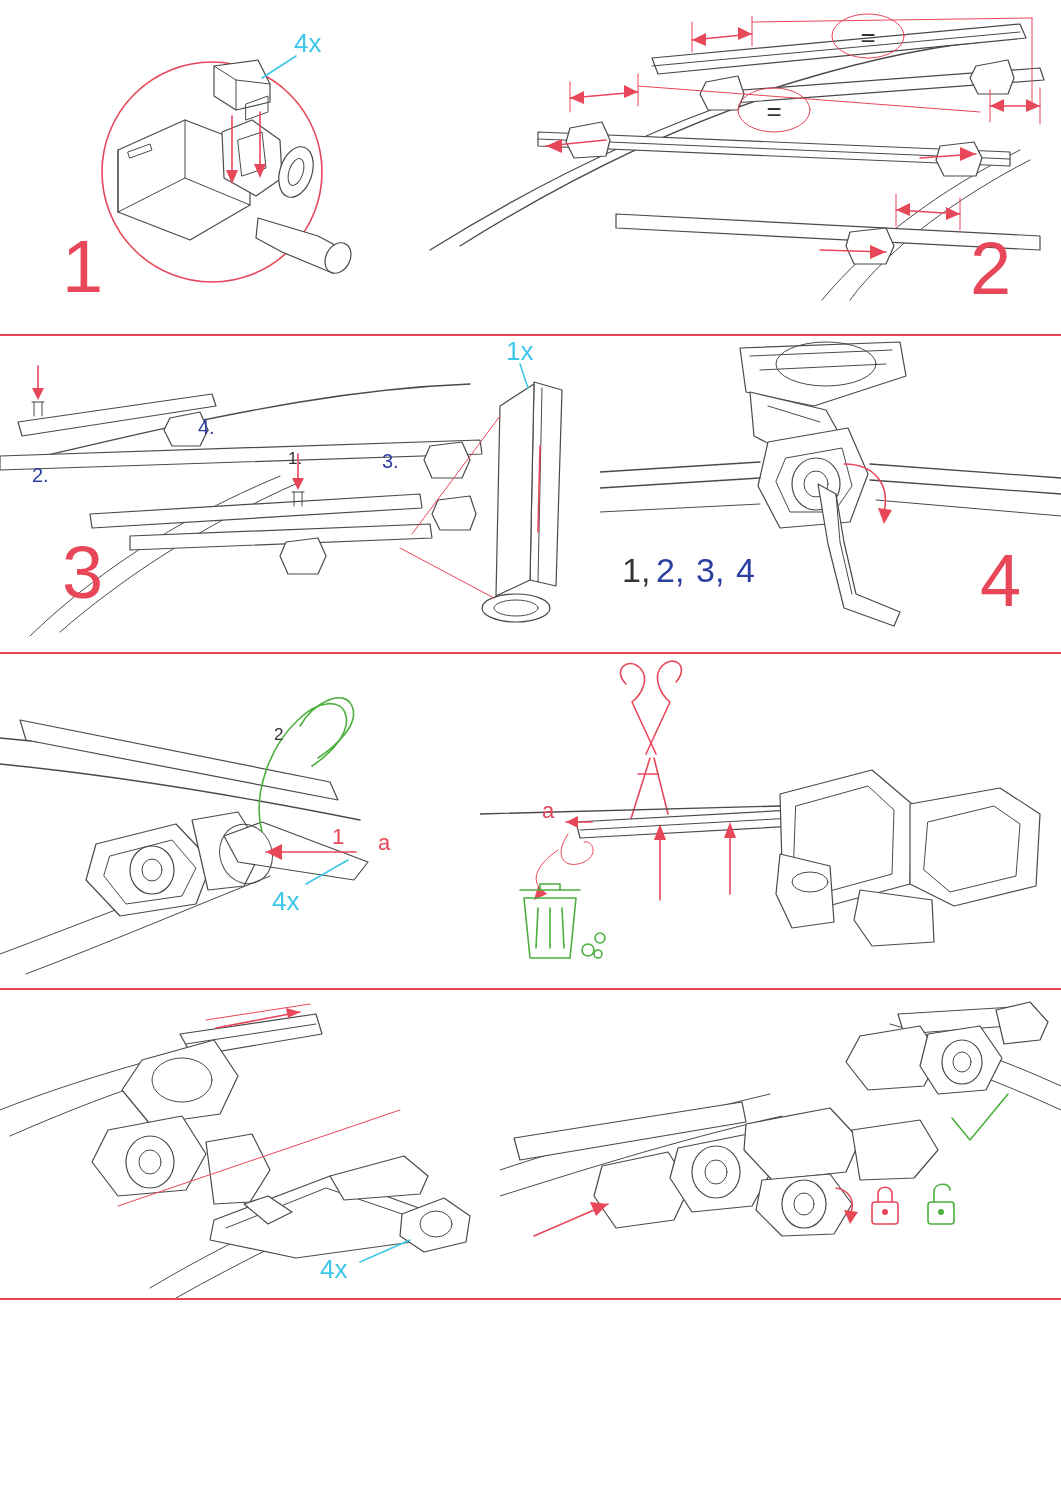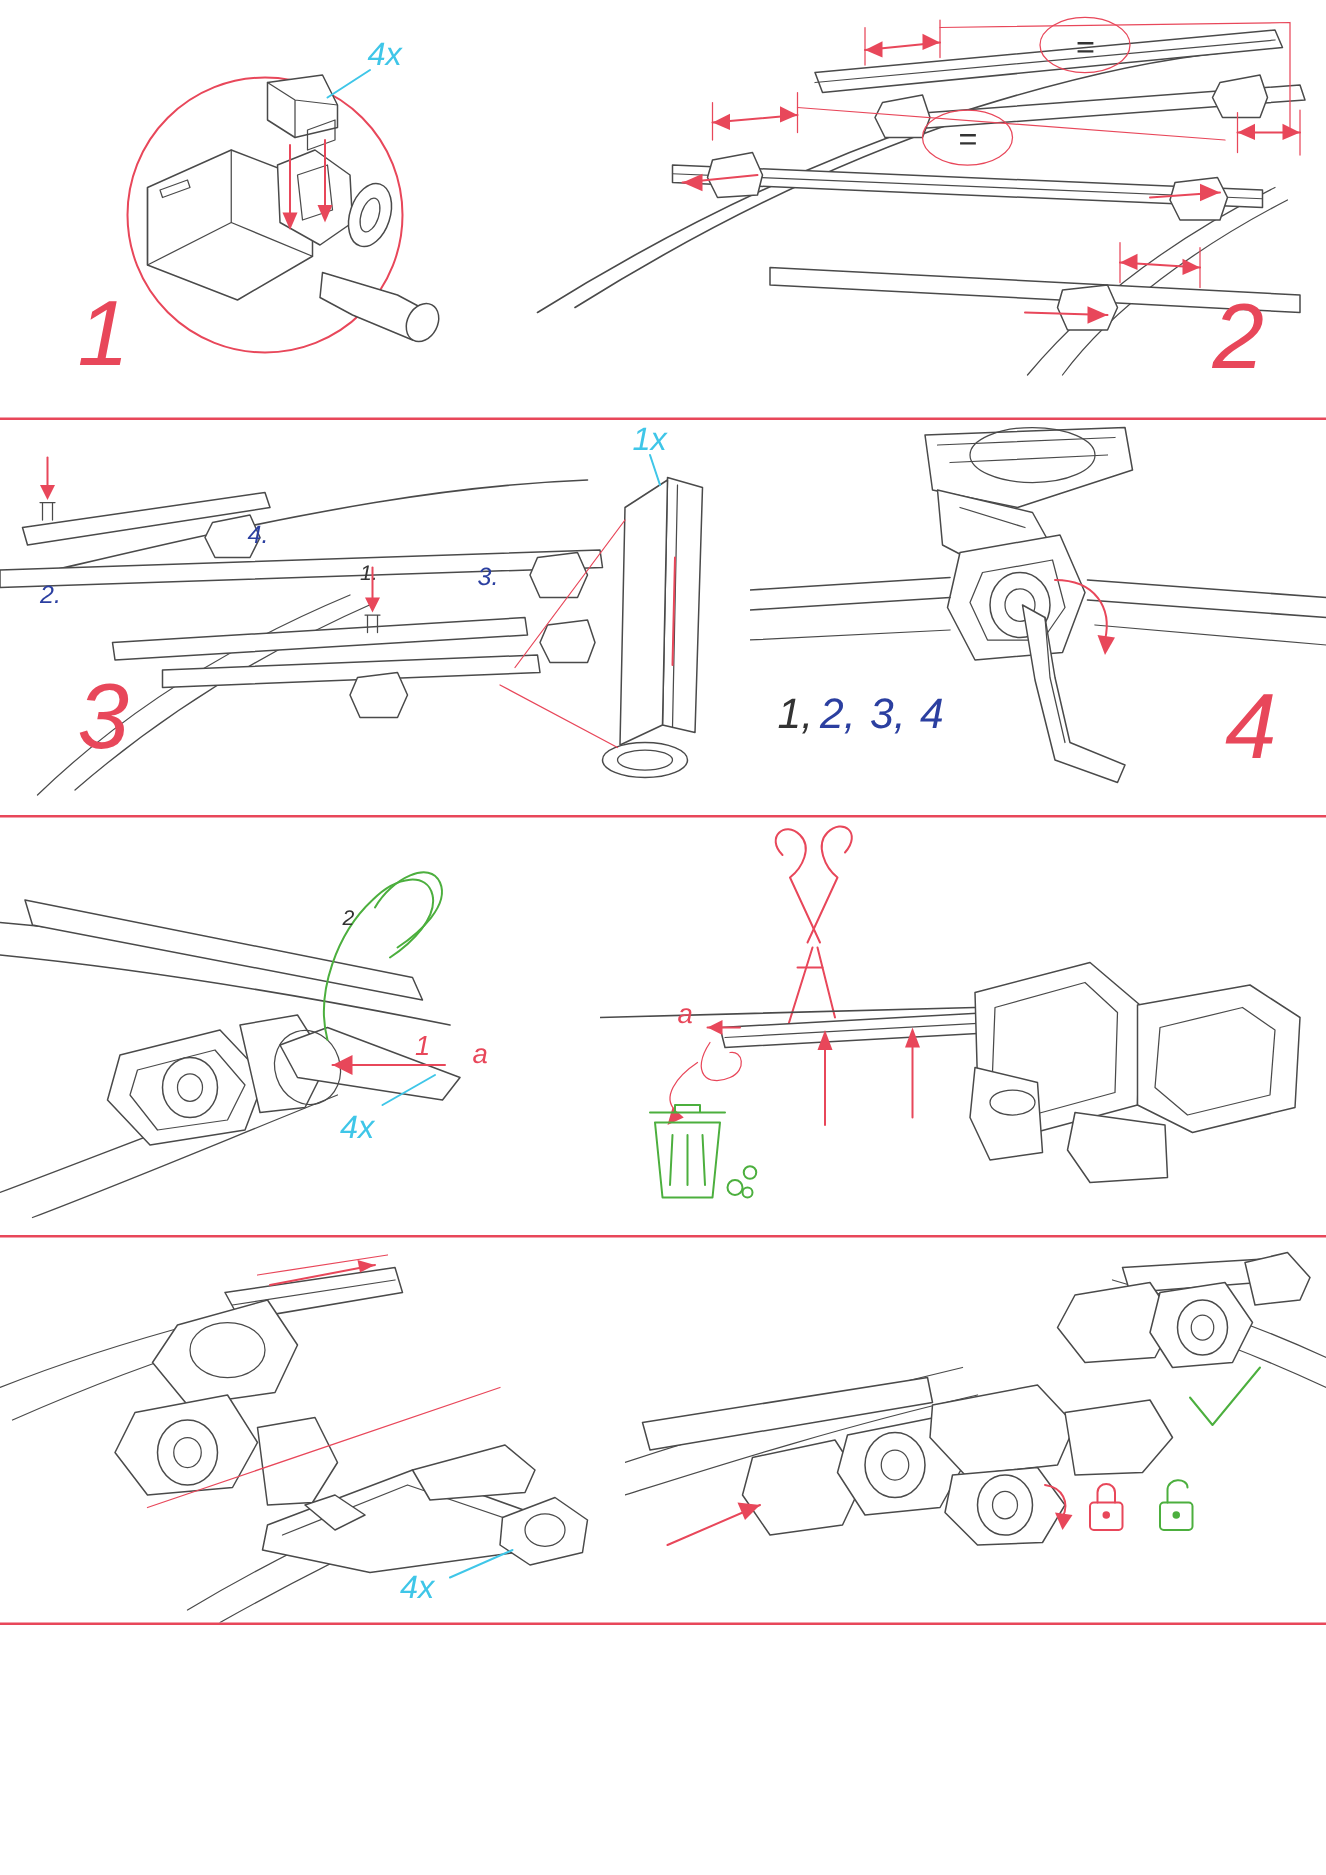--- a/index.html
+++ b/index.html
@@ -1,17 +1,17 @@
 <!DOCTYPE html>
 <html><head>
 <meta charset="utf-8">
 <style>
   html,body{margin:0;padding:0;background:#ffffff;}
   body{width:1061px;height:1500px;position:relative;font-family:"Liberation Sans",sans-serif;overflow:hidden;}
-  .sheet{position:absolute;inset:0;font-style:italic;}
+  .sheet{position:absolute;inset:0;}
 
   
   .rule{position:absolute;left:0;width:1061px;height:2px;background:#e8475a;}
 
   
   .panel{position:absolute;overflow:hidden;}
   .stepnum{position:absolute;font-family:"Liberation Sans",sans-serif;color:#e8475a;
            font-size:74px;font-weight:400;letter-spacing:0;line-height:1;}
   .stepnum.thin{font-weight:300;}
 

